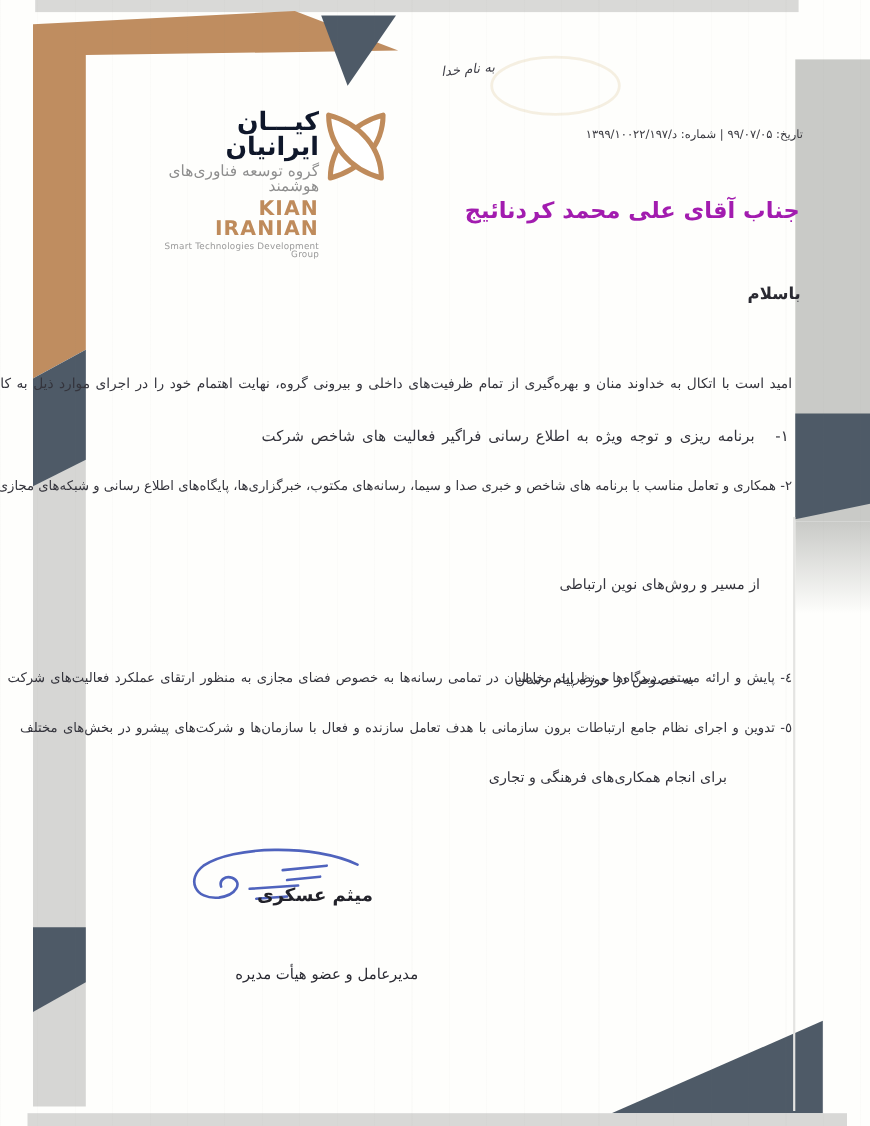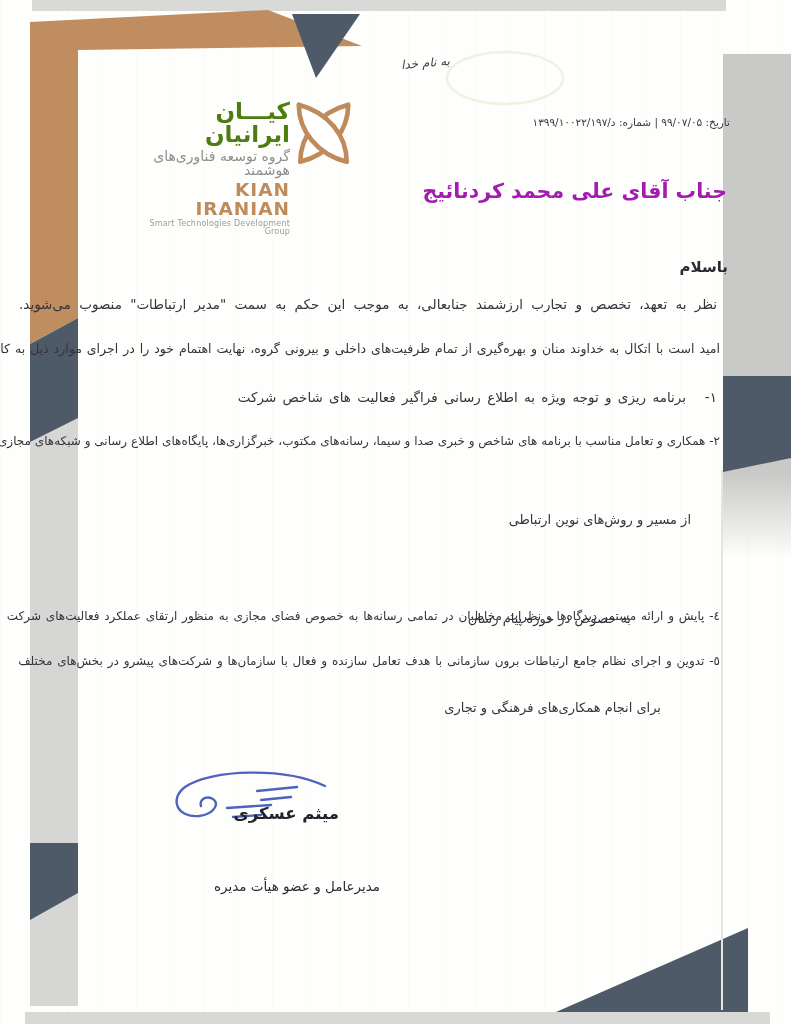--- a/index.html
+++ b/index.html
@@ -23,21 +23,21 @@
   }
   .ref-line{
     position:absolute;top:116px;right:61px;font-size:10.5px;color:#3a3a40;
     direction:rtl;white-space:nowrap;letter-spacing:.2px;
   }
   .ref-line .num{direction:ltr;unicode-bidi:isolate;}
   .logo-text{
     position:absolute;left:143px;top:100px;width:147px;text-align:right;
     line-height:1;
   }
-  .logo-fa{font-size:23px;font-weight:bold;color:#4d7c0f;letter-spacing:0;direction:rtl;}
+  .logo-fa{font-size:23px;font-weight:bold;color:#0f172a;letter-spacing:0;direction:rtl;}
   .logo-tagline-fa{font-size:14px;color:#8e8e8e;margin-top:3px;direction:rtl;}
   .logo-en{font-size:18.5px;font-weight:bold;color:#bf8b5b;letter-spacing:1px;margin-top:4px;font-family:"DejaVu Sans",sans-serif;}
   .logo-tagline-en{font-size:8px;color:#9a9a9a;letter-spacing:.2px;margin-top:2px;}
   .logo-mark{position:absolute;left:290px;top:100px;}
   .addressee{
     position:absolute;top:179px;right:64px;font-size:20.5px;font-weight:bold;
     color:#a21caf;direction:rtl;white-space:nowrap;
   }
   .salutation{
     position:absolute;top:258px;right:63px;font-size:15px;font-weight:600;
@@ -111,26 +111,25 @@
     <span>تاریخ:</span>
     <span class="num">۹۹/۰۷/۰۵</span>
     <span>|</span>
     <span>شماره:</span>
     <span class="num">۱۳۹۹/۱۰۰۲۲/د/۱۹۷</span>
   </div>
 
   <div class="addressee">جناب آقای علی محمد کردنائیج</div>
   <div class="salutation">باسلام</div>
 
-  <div class="line" style="top:296px;right:74px;font-size:13.5px;word-spacing:4px;">نظر به تعهد، تخصص و تجارب ارزشمند جنابعالی، به موجب این حکم به سمت "مدیر ارتباطات" منصوب می‌شوید.</div>
   <div class="line" style="top:341px;right:71px;font-size:12.5px;word-spacing:1px;">امید است با اتکال به خداوند منان و بهره‌گیری از تمام ظرفیت‌های داخلی و بیرونی گروه، نهایت اهتمام خود را در اجرای موارد ذیل به کار بندید:</div>
 
   <div class="line" style="top:389px;right:74px;font-size:13.5px;word-spacing:2px;">۱-   برنامه ریزی و توجه ویژه به اطلاع رسانی فراگیر فعالیت های شاخص شرکت</div>
   <div class="line" style="top:434px;right:71px;font-size:12px;">۲- همکاری و تعامل مناسب با برنامه های شاخص و خبری صدا و سیما، رسانه‌های مکتوب، خبرگزاری‌ها، پایگاه‌های اطلاع رسانی و شبکه‌های مجازی</div>
-  <div class="line" style="top:512px;right:100px;font-size:13px;">از مسیر و روش‌های نوین ارتباطی</div>
+  <div class="line" style="top:524px;right:100px;font-size:13px;">از مسیر و روش‌های نوین ارتباطی</div>
   <div class="line" style="top:566px;right:71px;font-size:12px;word-spacing:1px;margin-top:43px;">٤- پایش و ارائه مستمر دیدگاه‌ها و نظرات مخاطبان در تمامی رسانه‌ها به خصوص فضای مجازی به منظور ارتقای عملکرد فعالیت‌های شرکت</div>
   <div class="line" style="top:611px;right:160px;font-size:13px;">به خصوص در حوزه پیام رسان</div>
   <div class="line" style="top:654px;right:71px;font-size:12px;word-spacing:1px;">٥- تدوین و اجرای نظام جامع ارتباطات برون سازمانی با هدف تعامل سازنده و فعال با سازمان‌ها و شرکت‌های پیشرو در بخش‌های مختلف</div>
   <div class="line" style="top:700px;right:130px;font-size:13px;">برای انجام همکاری‌های فرهنگی و تجاری</div>
 
   <svg class="signature" width="168" height="60" viewBox="0 0 168 60">
     <g fill="none" stroke="#4156b8" stroke-width="2.4" stroke-linecap="round" opacity="0.92">
       <path d="M162,15 C122,-4 48,-2 22,16 C6,28 14,47 36,45 C52,43 58,31 48,27 C42,25 36,29 38,35"></path>
       <path d="M94,20 L134,16"></path>
       <path d="M98,29 L128,26"></path>

